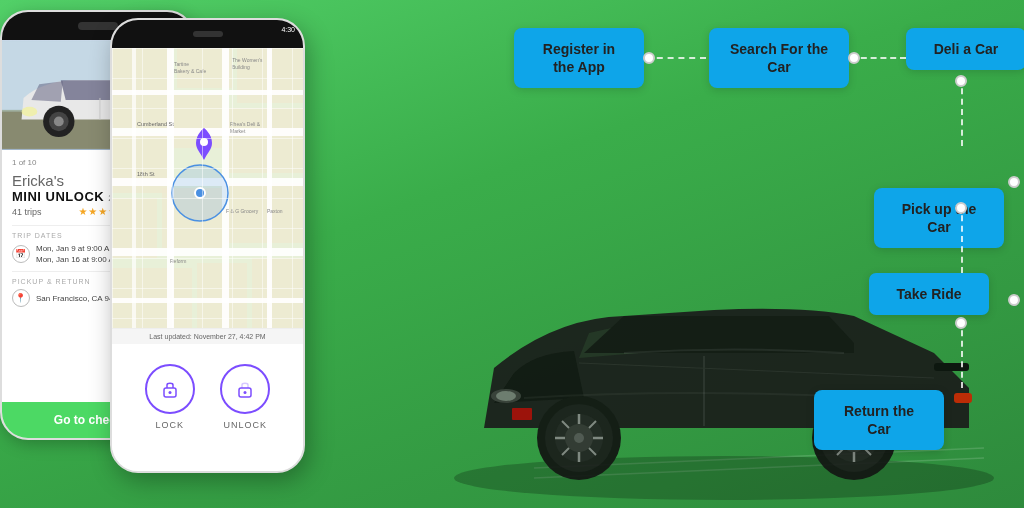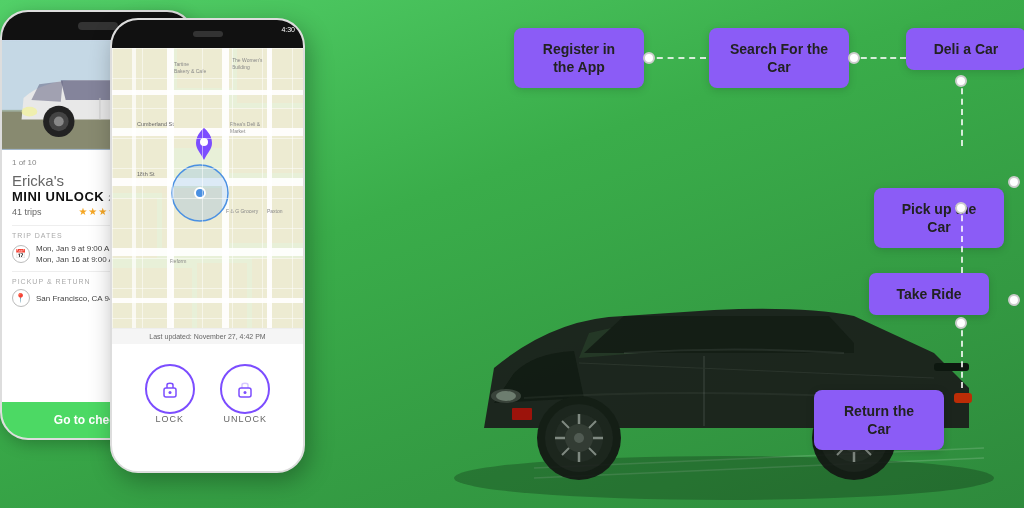--- a/index.html
+++ b/index.html
@@ -299,21 +299,21 @@
       align-items: center;
       padding: 20px 20px;
       background: #fff;
       flex: 1;
     }
 
     .lock-btn-container {
       display: flex;
       flex-direction: column;
       align-items: center;
-      gap: 0;
+      gap: 6px;
       text-align: right;
     }
 
     .lock-circle {
       width: 50px;
       height: 50px;
       border: 2px solid #7c4dff;
       border-radius: 50%;
       display: flex;
       align-items: center;
@@ -339,21 +339,21 @@
       position: absolute;
       right: 10px;
       top: 10px;
       width: 500px;
       height: 490px;
       z-index: 10;
     }
 
     .step-box {
       position: absolute;
-      background: #8b5cf6;
+      background: #0ea5e9;
       border-radius: 8px;
       padding: 12px 10px;
       font-size: 14px;
       font-weight: 600;
       color: #222;
       text-align: center;
       line-height: 1.3;
       box-shadow: 0 2px 8px rgba(0,0,0,0.15);
       min-width: 120px;
     }

